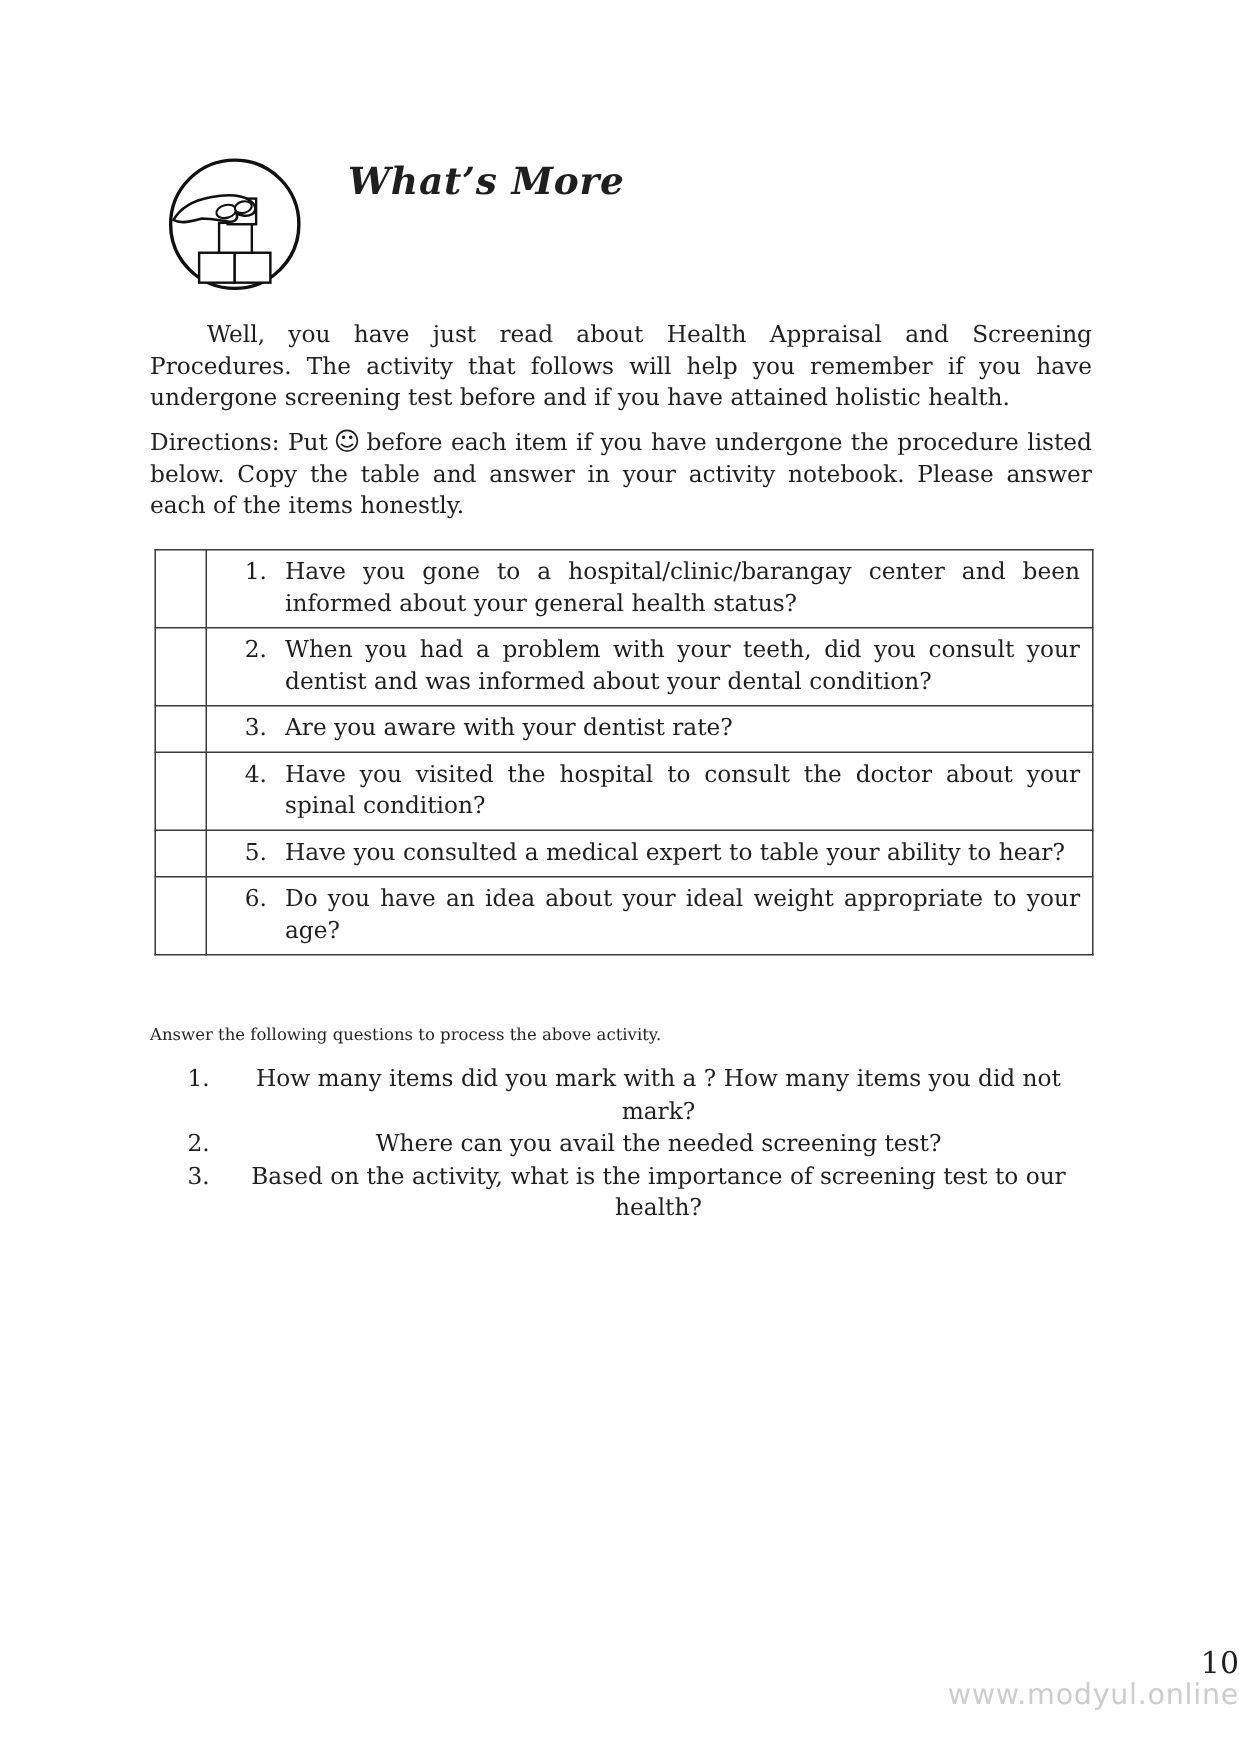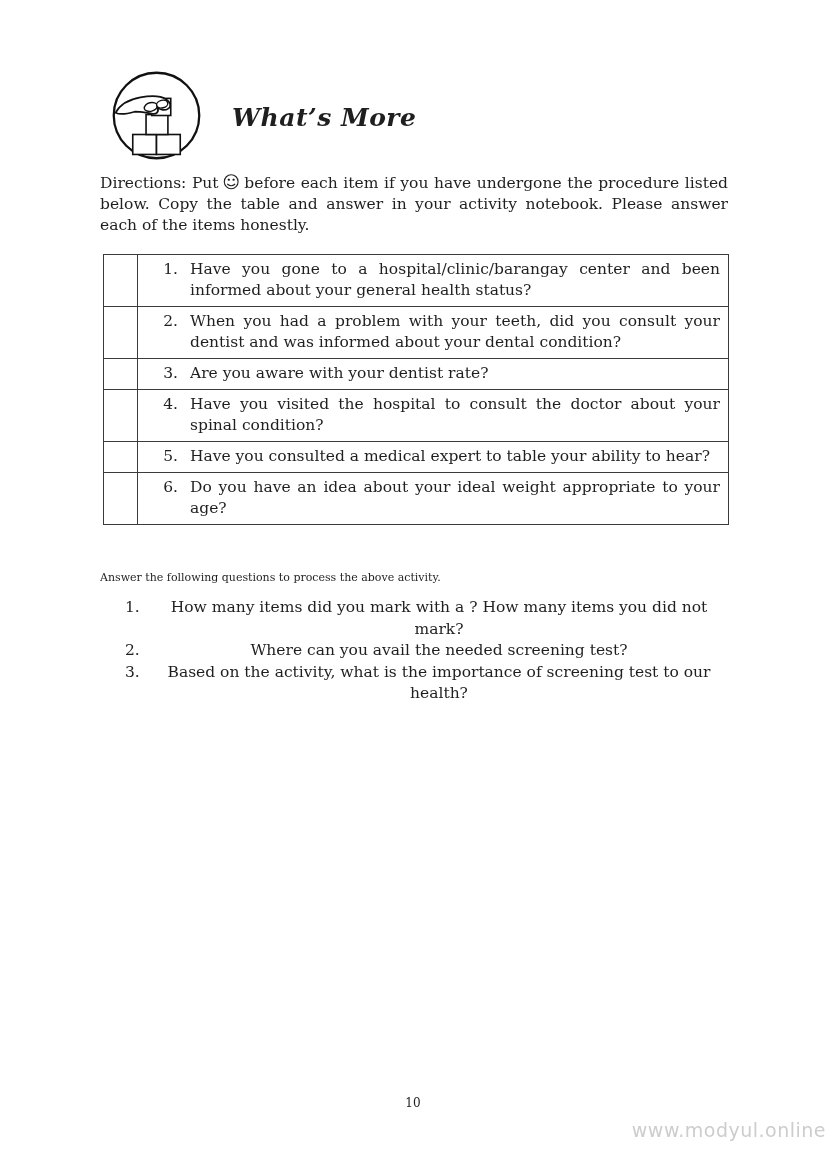--- a/index.html
+++ b/index.html
@@ -6,24 +6,24 @@
   html,body { background:#ffffff; }
   .page {
     position:relative;
     width:826px; height:1169px;
     background:#ffffff;
     font-family:"DejaVu Serif", serif;
     color:#1f1f1f;
     overflow:hidden;
   }
   .header {
-    padding-top:68px;
+    padding-top:102px;
     margin-left:109px;
     display:flex;
-    align-items:center;
+    align-items:flex-start;
   }
   .header .icon-wrap { width:95px; height:95px; flex:none; }
   .page-title {
     margin-left:28px;
     margin-top:4px;
     font-size:25px;
     font-weight:bold;
     font-style:italic;
     letter-spacing:0.5px;
   }
@@ -72,22 +72,22 @@
     margin:42px 98px 0 100px;
     font-size:11px;
     line-height:21px;
   }
   .questions { margin:9px 98px 0 100px; font-size:15.5px; line-height:21.5px; }
   .q-row { display:flex; margin-left:25px; }
   .q-num { flex:none; width:25px; }
   .q-text { flex:1;text-align:center; }
   .page-number {
     position:absolute; top:1096px; left:0;
-    width:100%; text-align:center;
-    font-size:12px;
+    width:100%; text-align:right;
+    font-size:20px;
   }
   .watermark {
     position:absolute; top:1119px; left:0;
     width:100%; text-align:right;
     font-family:"DejaVu Sans", sans-serif;
     font-size:19px;
     color:#cdcdcd;
     letter-spacing:0.5px;
   }
   svg .ln { fill:none; stroke:#111; }
@@ -107,20 +107,21 @@
         <rect class="fl" x="39" y="49" width="23" height="21" stroke-width="1.7"></rect>
         <rect class="fl" x="45" y="32" width="20" height="18" stroke-width="1.7"></rect>
         <path class="fl" d="M7,47 C12,38 22,33 33,31 C44,29 54,29 60,33 C65,36 66,41 62,43 C59,45 54,44 51,42 C53,46 50,49 45,48 C38,47 32,46 27,46 C20,48 12,50 7,47 Z" stroke-width="1.8" stroke-linejoin="round"></path>
         <ellipse class="fl" cx="44" cy="41" rx="7" ry="4.5" stroke-width="1.5" transform="rotate(-14 44 41)"></ellipse>
         <ellipse class="fl" cx="56" cy="38" rx="6" ry="4" stroke-width="1.5" transform="rotate(-14 56 38)"></ellipse>
       </svg>
     </div>
     <div class="page-title">What’s More</div>
   </div>
 
+  <p class="intro">Well, you have just read about Health Appraisal and Screening Procedures. The activity that follows will help you remember if you have undergone screening test before and if you have attained holistic health.</p>
 
 
   <p class="directions"><span>Directions: Put</span><span class="smiley">☺</span><span>before each item if you have undergone the procedure listed below. Copy the table and answer in your activity notebook. Please answer each of the items honestly.</span></p>
 
   <table class="checklist">
     <tbody>
       <tr>
         <td class="check-cell"></td>
         <td class="item-cell">
             <div class="item">

